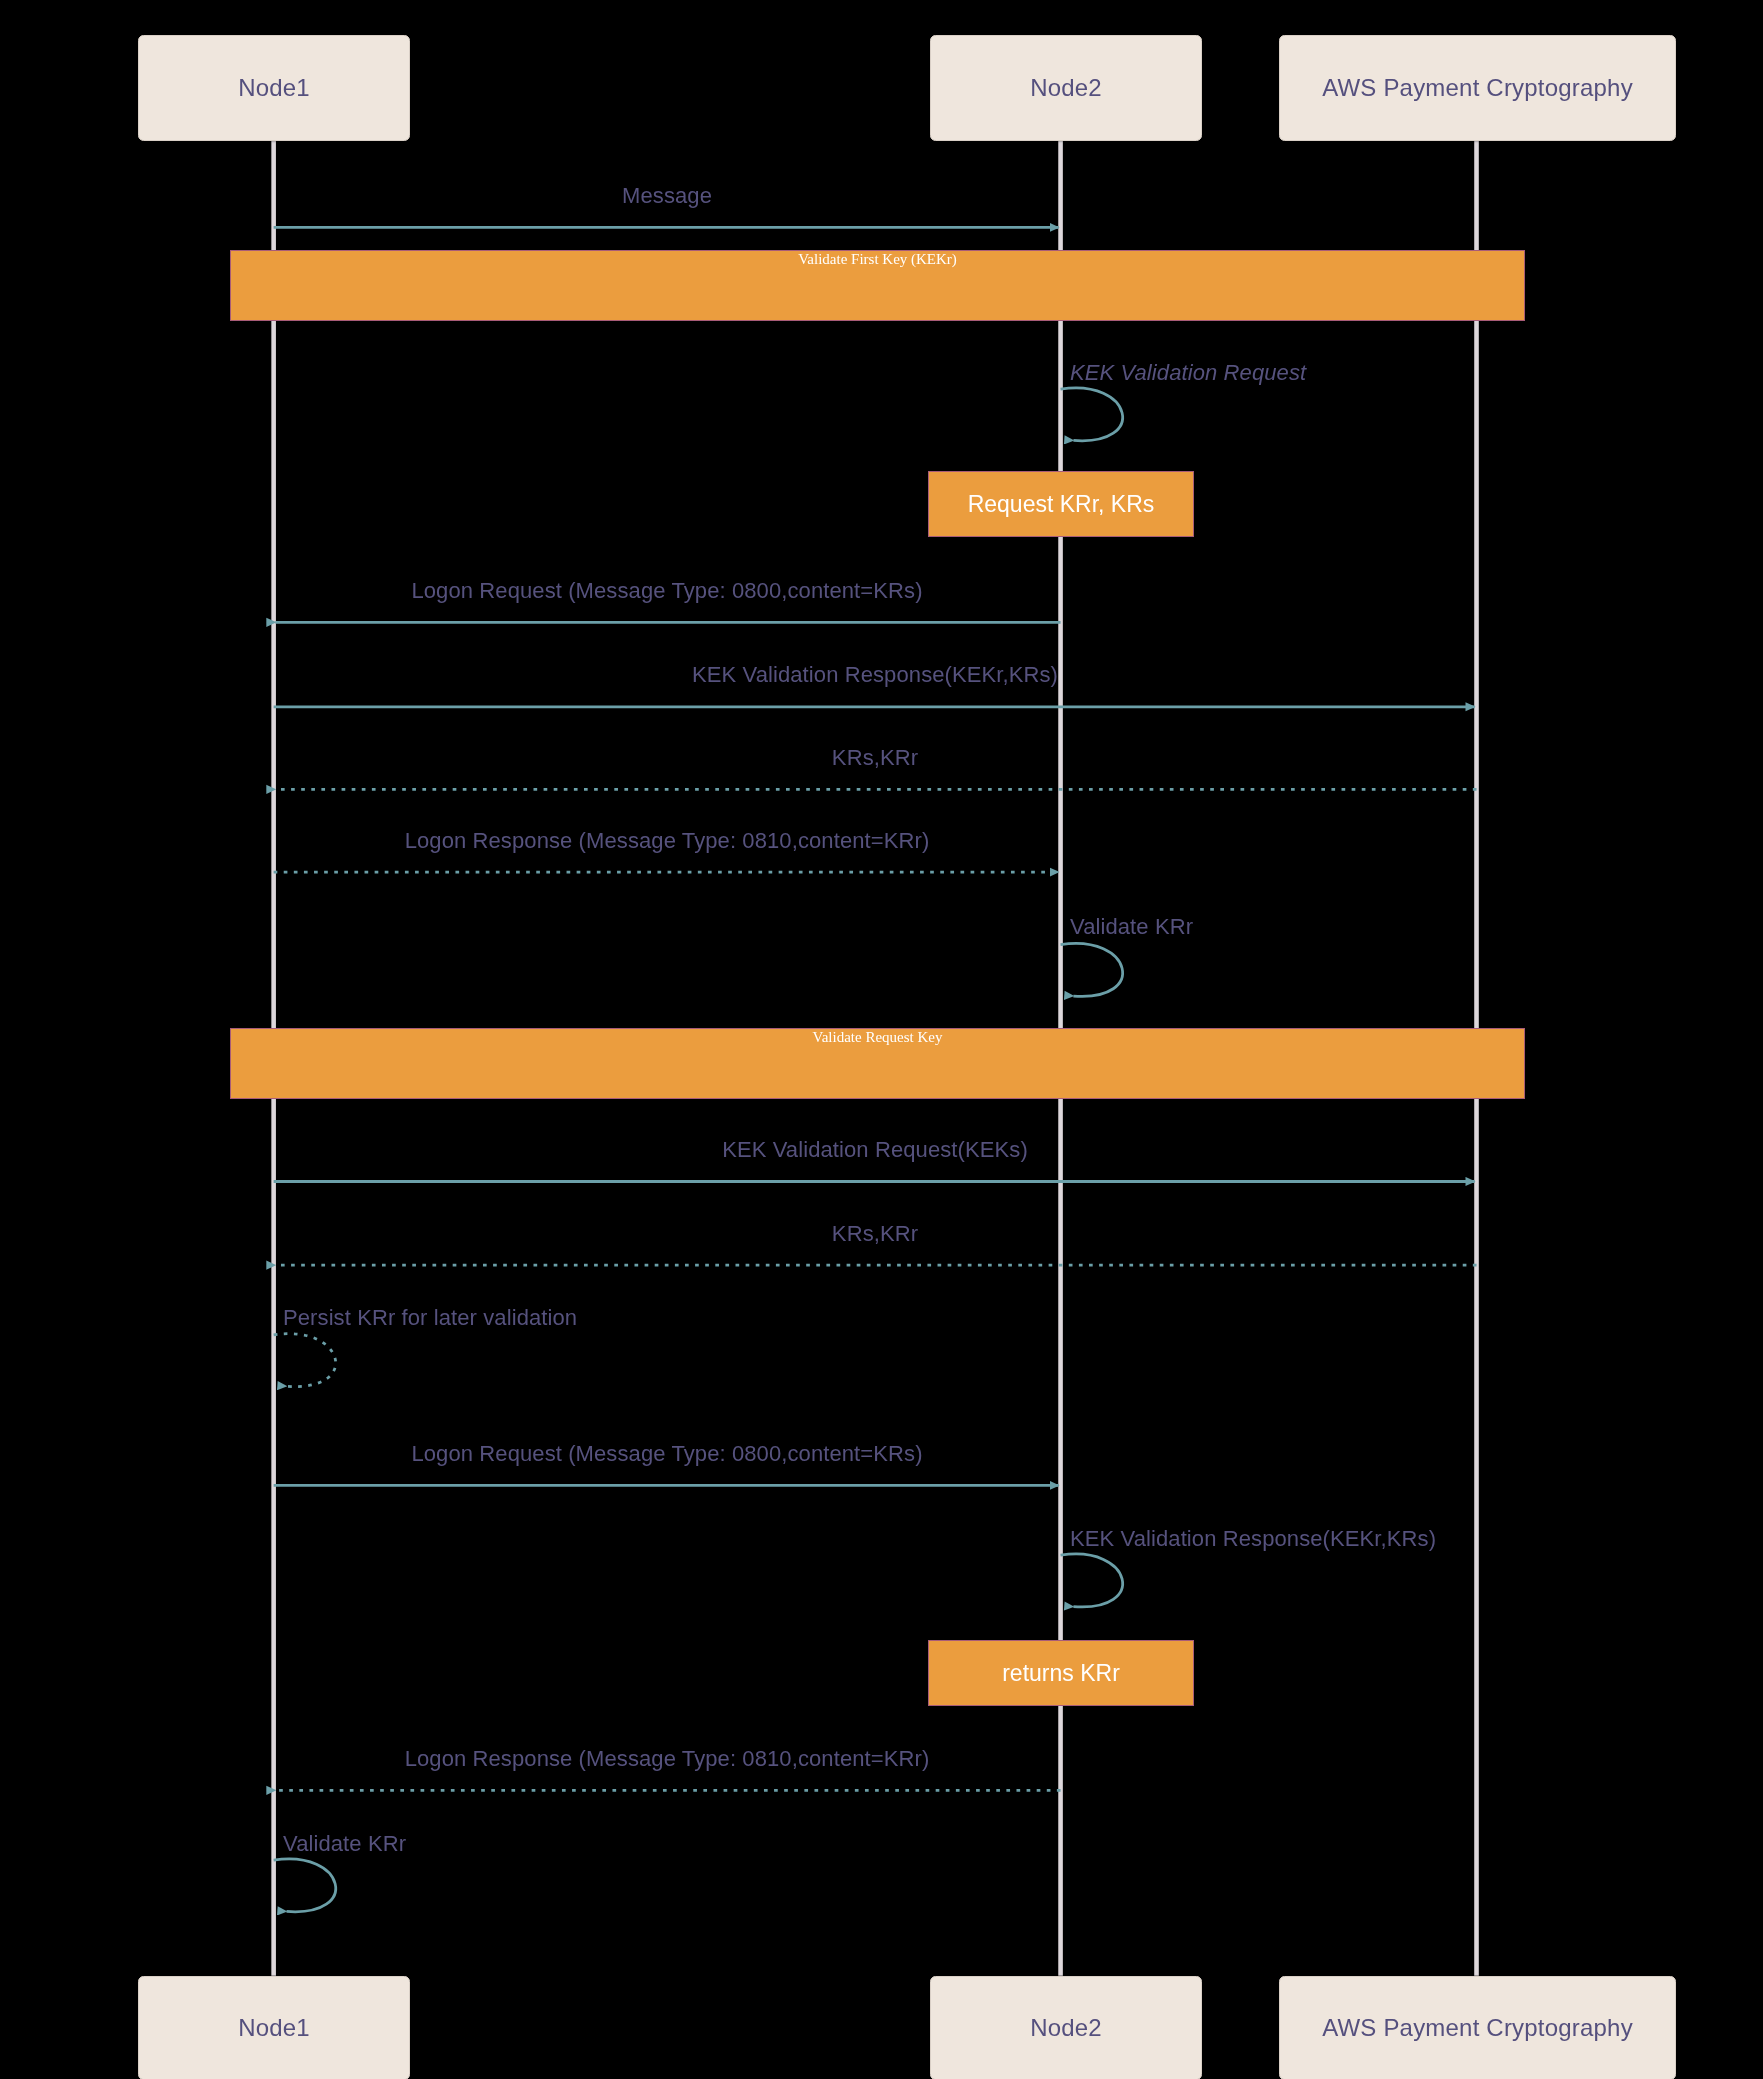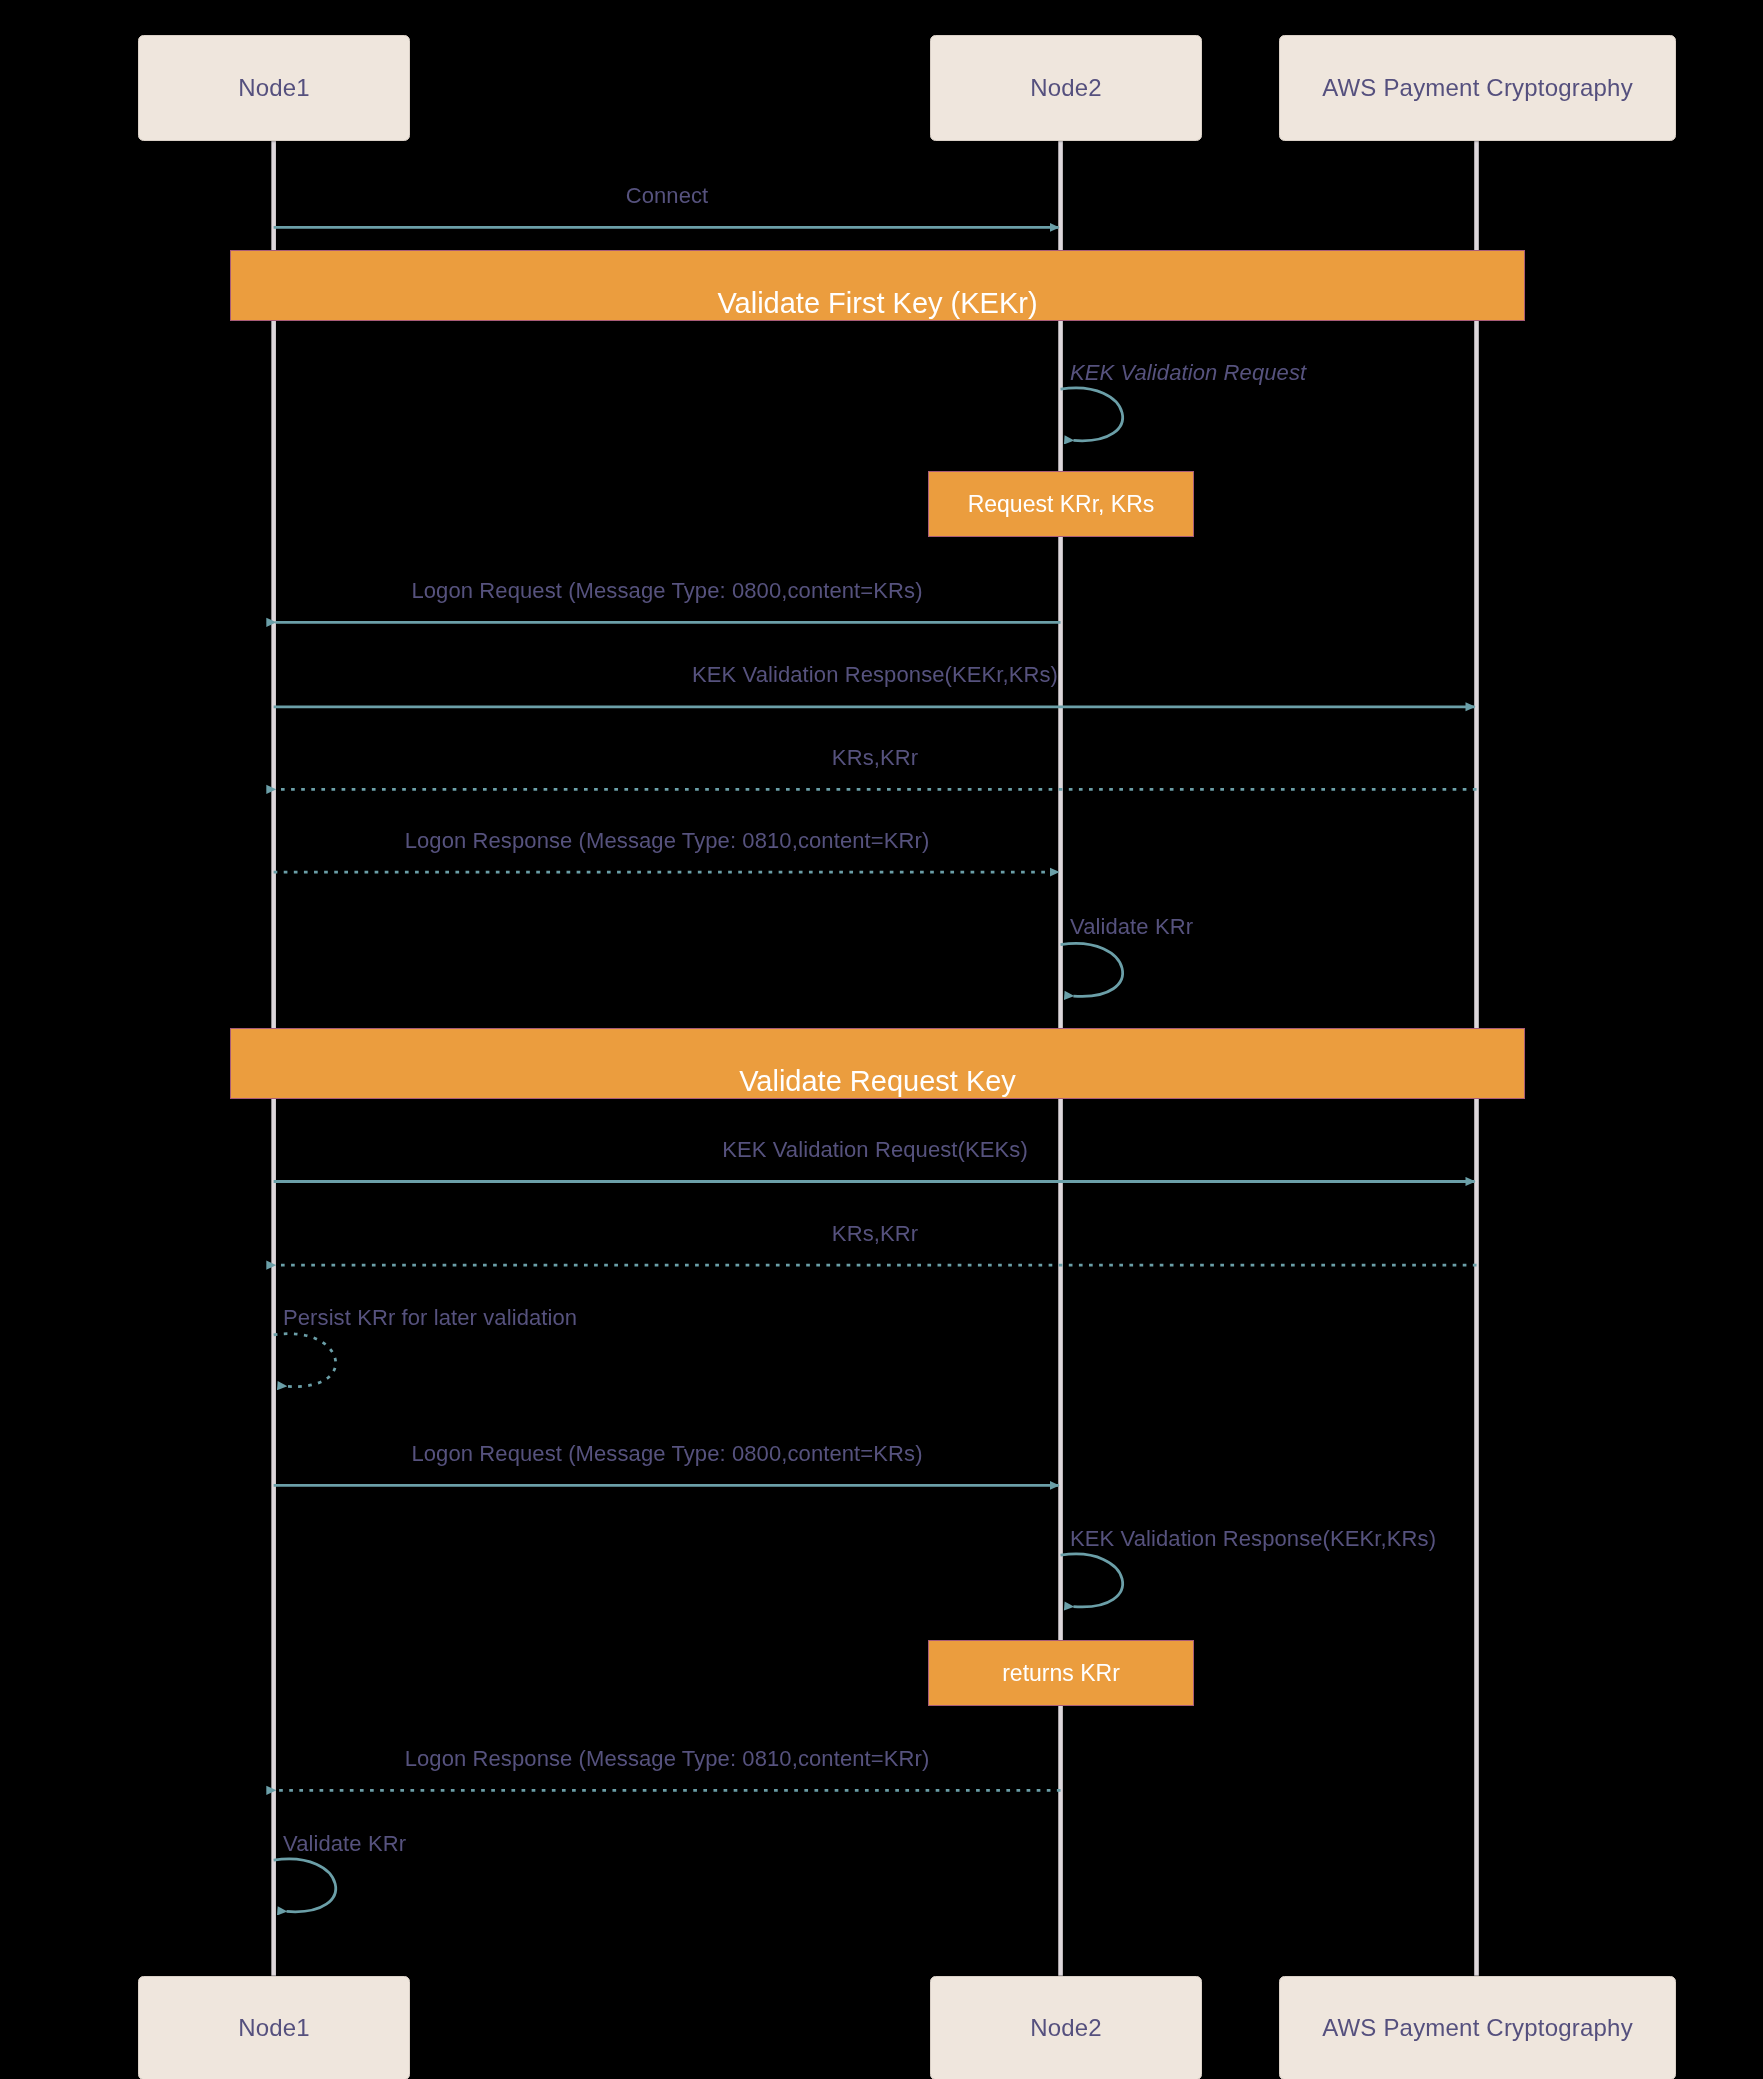--- a/index.html
+++ b/index.html
@@ -5,22 +5,22 @@
   html,body{margin:0;padding:0;background:#000;}
   #stage{position:relative;width:1763px;height:2080px;background:#000;
          font-family:"Liberation Sans",sans-serif;overflow:hidden;margin-top:18px;}
   #svg{position:absolute;left:0;top:0;width:1763px;height:2080px;}
 
   .participant{position:absolute;box-sizing:border-box;background:#EFE6DD;
     border:0.9px solid #d9cfc6;border-radius:5.5px;display:flex;align-items:center;
     justify-content:center;color:#55507E;font-size:24px;letter-spacing:0.2px;
     box-shadow:0 0.9px 1.8px rgba(0,0,0,.25);}
   .note-band{position:absolute;box-sizing:border-box;background:#EB9D3E;
-    border:1.8px solid #A85C78;display:flex;align-items:flex-end;justify-content:center;
-    color:#ffffff;font-size:29px;}
+    border:1.8px solid #A85C78;display:flex;align-items:flex-start;justify-content:center;
+    color:#ffffff;font-size:15px;font-family:Liberation Serif, serif;}
   .note-box{position:absolute;box-sizing:border-box;background:#EB9D3E;
     border:1.8px solid #A85C78;display:flex;align-items:center;justify-content:center;
     color:#ffffff;font-size:23px;}
   .msg-label{position:absolute;color:#56527E;font-size:22px;white-space:nowrap;
     transform:translateX(-50%);letter-spacing:0.1px;}
   .msg-label.left{transform:none;}
 </style>
 </head>
 <body>
 
@@ -68,21 +68,21 @@
       </div>
       <div class="participant" style="left: 138px; top: 1958px; width: 272px; height: 104px; background: rgb(239, 230, 221); color: rgb(85, 80, 126);">
         <span>Node1</span>
       </div>
       <div class="participant" style="left: 930px; top: 1958px; width: 272px; height: 104px; background: rgb(239, 230, 221); color: rgb(85, 80, 126);">
         <span>Node2</span>
       </div>
       <div class="participant" style="left: 1279px; top: 1958px; width: 397px; height: 104px; background: rgb(239, 230, 221); color: rgb(85, 80, 126);">
         <span>AWS Payment Cryptography</span>
       </div>
-      <div class="msg-label" style="top: 165px; color: rgb(86, 82, 126); left: 667px;">Connect</div>
+      <div class="msg-label" style="top: 165px; color: rgb(86, 82, 126); left: 667px;">Message</div>
       <div class="msg-label left" style="top: 342px; color: rgb(86, 82, 126); left: 1070px; font-style: italic;">KEK Validation Request</div>
       <div class="msg-label" style="top: 560px; color: rgb(86, 82, 126); left: 667px;">Logon Request (Message Type: 0800,content=KRs)</div>
       <div class="msg-label" style="top: 644px; color: rgb(86, 82, 126); left: 875px;">KEK Validation Response(KEKr,KRs)</div>
       <div class="msg-label" style="top: 727px; color: rgb(86, 82, 126); left: 875px;">KRs,KRr</div>
       <div class="msg-label" style="top: 810px; color: rgb(86, 82, 126); left: 667px;">Logon Response (Message Type: 0810,content=KRr)</div>
       <div class="msg-label left" style="top: 896px; color: rgb(86, 82, 126); left: 1070px;">Validate KRr</div>
       <div class="msg-label" style="top: 1119px; color: rgb(86, 82, 126); left: 875px;">KEK Validation Request(KEKs)</div>
       <div class="msg-label" style="top: 1203px; color: rgb(86, 82, 126); left: 875px;">KRs,KRr</div>
       <div class="msg-label left" style="top: 1287px; color: rgb(86, 82, 126); left: 283px;">Persist KRr for later validation</div>
       <div class="msg-label" style="top: 1423px; color: rgb(86, 82, 126); left: 667px;">Logon Request (Message Type: 0800,content=KRs)</div>

